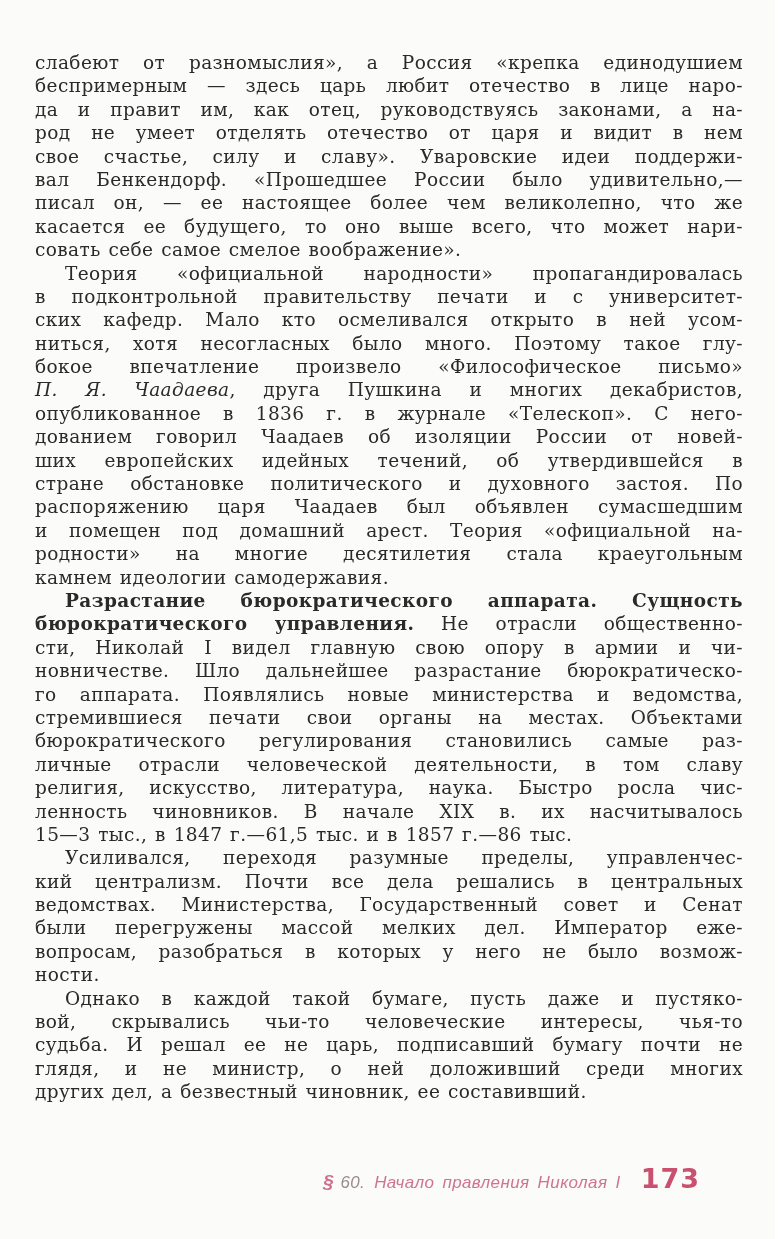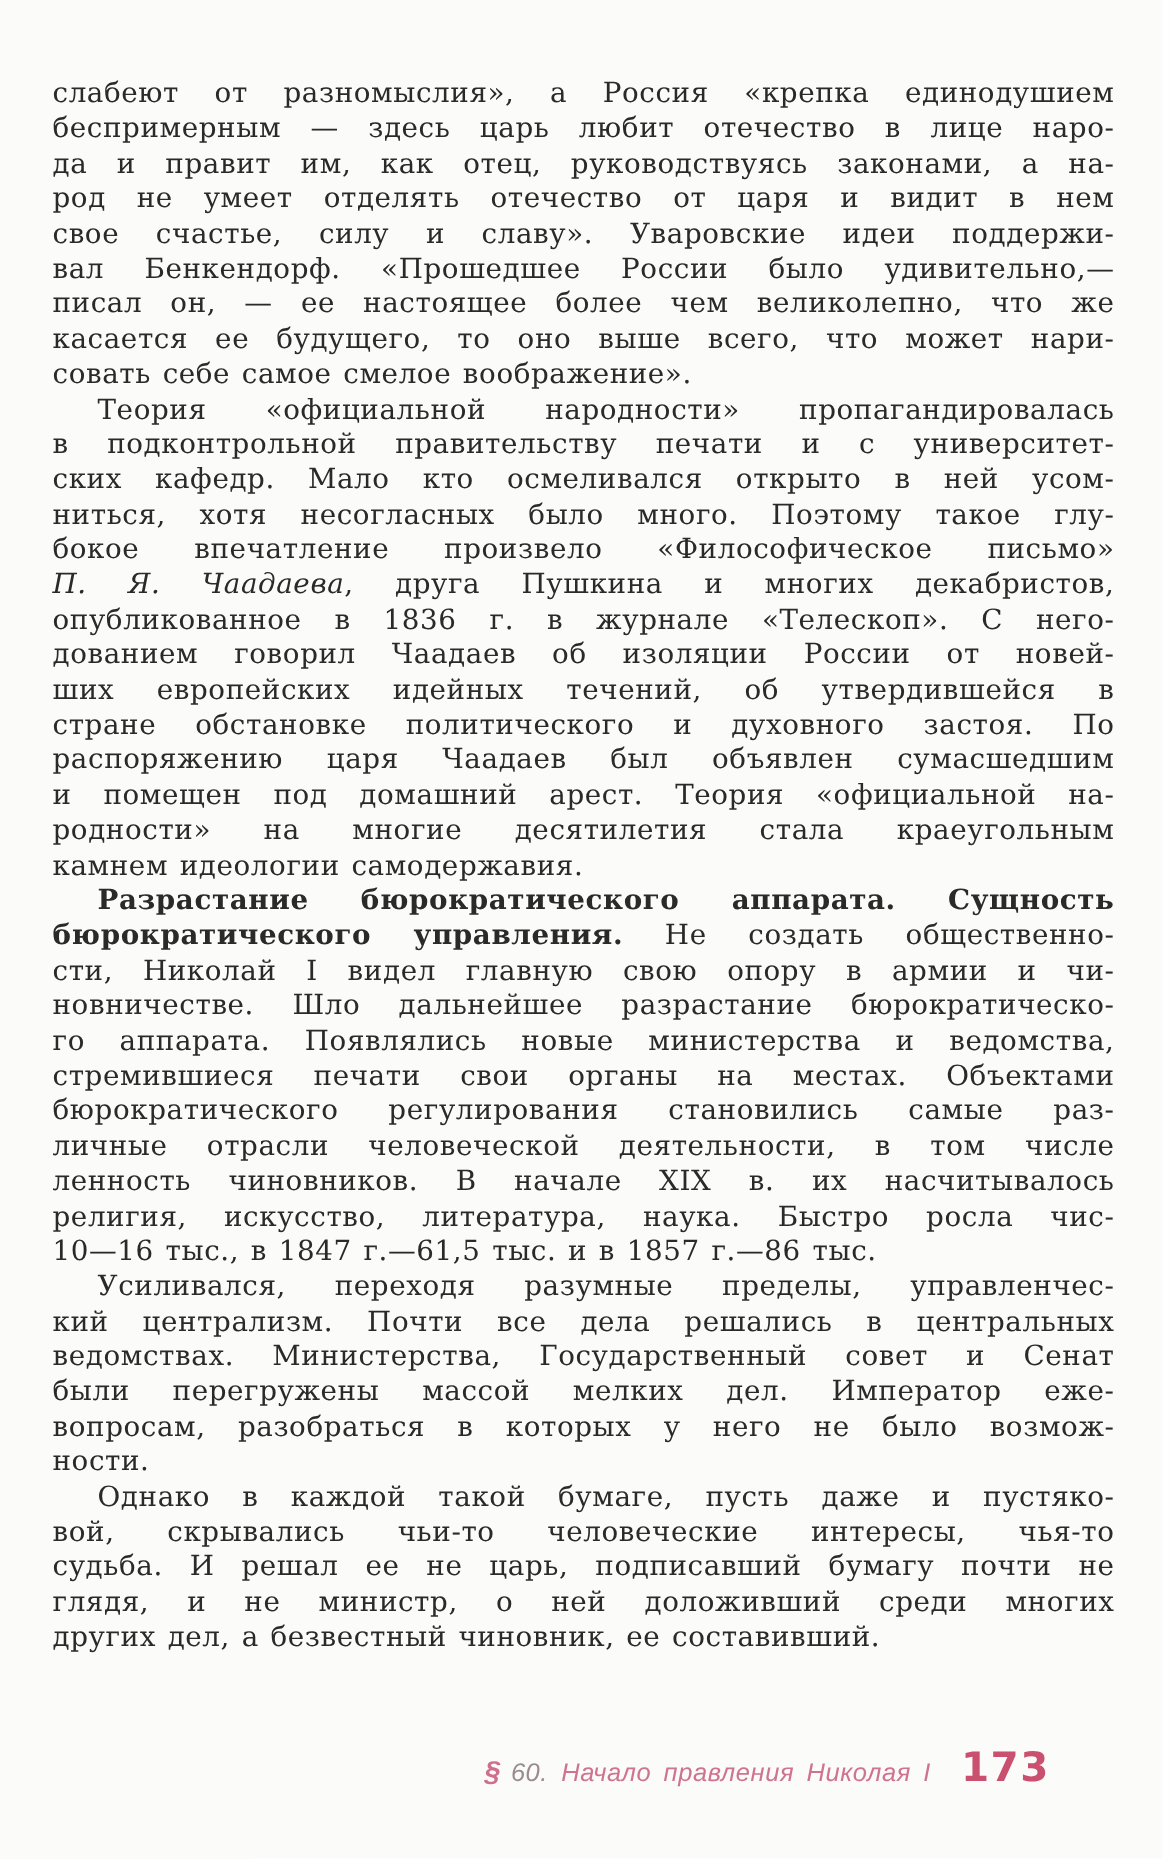--- a/index.html
+++ b/index.html
@@ -98,30 +98,30 @@
       <div class="line"><span class="run-italic">П. Я. Чаадаева</span><span class="run-normal">, друга Пушкина и многих декабристов,</span></div>
       <div class="line"><span class="run-normal">опубликованное в 1836 г. в журнале «Телескоп». С него-</span></div>
       <div class="line"><span class="run-normal">дованием говорил Чаадаев об изоляции России от новей-</span></div>
       <div class="line"><span class="run-normal">ших европейских идейных течений, об утвердившейся в</span></div>
       <div class="line"><span class="run-normal">стране обстановке политического и духовного застоя. По</span></div>
       <div class="line"><span class="run-normal">распоряжению царя Чаадаев был объявлен сумасшедшим</span></div>
       <div class="line"><span class="run-normal">и помещен под домашний арест. Теория «официальной на-</span></div>
       <div class="line"><span class="run-normal">родности» на многие десятилетия стала краеугольным</span></div>
       <div class="line last"><span class="run-normal">камнем идеологии самодержавия.</span></div>
       <div class="line indent"><span class="run-bold">Разрастание бюрократического аппарата. Сущность</span></div>
-      <div class="line"><span class="run-bold">бюрократического управления.</span><span class="run-normal"> Не создать общественно-</span></div>
+      <div class="line"><span class="run-bold">бюрократического управления.</span><span class="run-normal"> Не отрасли общественно-</span></div>
       <div class="line"><span class="run-normal">сти, Николай I видел главную свою опору в армии и чи-</span></div>
       <div class="line"><span class="run-normal">новничестве. Шло дальнейшее разрастание бюрократическо-</span></div>
       <div class="line"><span class="run-normal">го аппарата. Появлялись новые министерства и ведомства,</span></div>
       <div class="line"><span class="run-normal">стремившиеся печати свои органы на местах. Объектами</span></div>
       <div class="line"><span class="run-normal">бюрократического регулирования становились самые раз-</span></div>
-      <div class="line"><span class="run-normal">личные отрасли человеческой деятельности, в том числе</span></div>
+      <div class="line"><span class="run-normal">личные отрасли человеческой деятельности, в том славу</span></div>
+      <div class="line"><span class="run-normal">религия, искусство, литература, наука. Быстро росла чис-</span></div>
       <div class="line"><span class="run-normal">ленность чиновников. В начале XIX в. их насчитывалось</span></div>
-      <div class="line"><span class="run-normal">религия, искусство, литература, наука. Быстро росла чис-</span></div>
-      <div class="line last"><span class="run-normal">10—16 тыс., в 1847 г.—61,5 тыс. и в 1857 г.—86 тыс.</span></div>
+      <div class="line last"><span class="run-normal">15—3 тыс., в 1847 г.—61,5 тыс. и в 1857 г.—86 тыс.</span></div>
       <div class="line indent"><span class="run-normal">Усиливался, переходя разумные пределы, управленчес-</span></div>
       <div class="line"><span class="run-normal">кий централизм. Почти все дела решались в центральных</span></div>
       <div class="line"><span class="run-normal">ведомствах. Министерства, Государственный совет и Сенат</span></div>
       <div class="line"><span class="run-normal">были перегружены массой мелких дел. Император еже-</span></div>
       <div class="line"><span class="run-normal">вопросам, разобраться в которых у него не было возмож-</span></div>
       <div class="line last"><span class="run-normal">ности.</span></div>
       <div class="line indent"><span class="run-normal">Однако в каждой такой бумаге, пусть даже и пустяко-</span></div>
       <div class="line"><span class="run-normal">вой, скрывались чьи-то человеческие интересы, чья-то</span></div>
       <div class="line"><span class="run-normal">судьба. И решал ее не царь, подписавший бумагу почти не</span></div>
       <div class="line"><span class="run-normal">глядя, и не министр, о ней доложивший среди многих</span></div>

